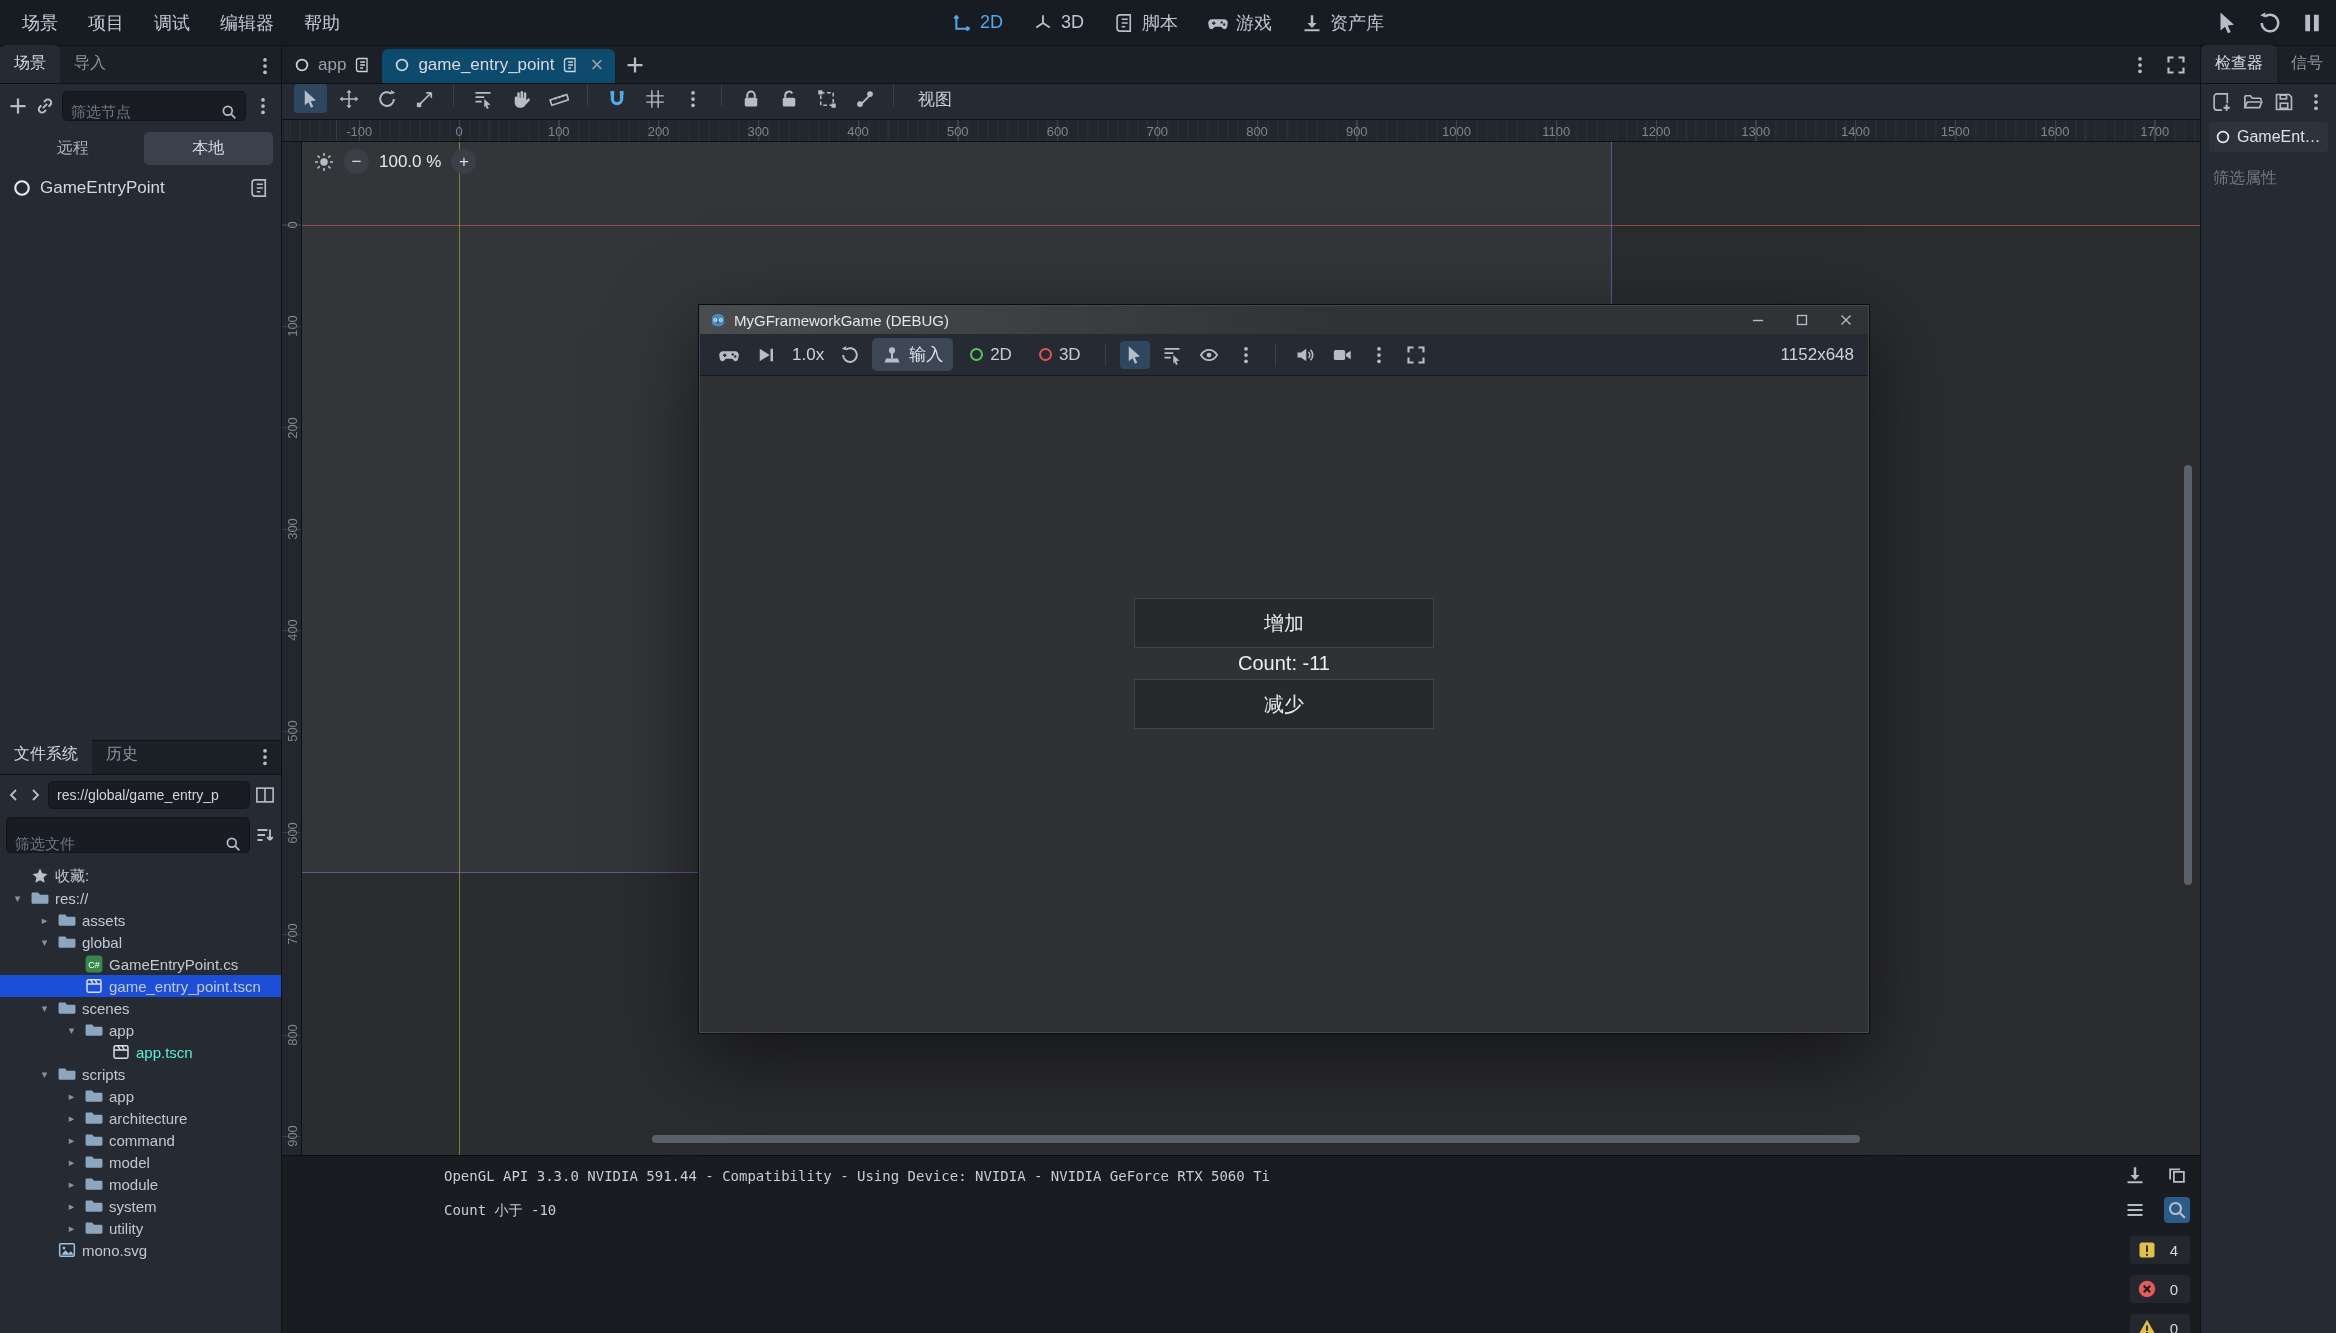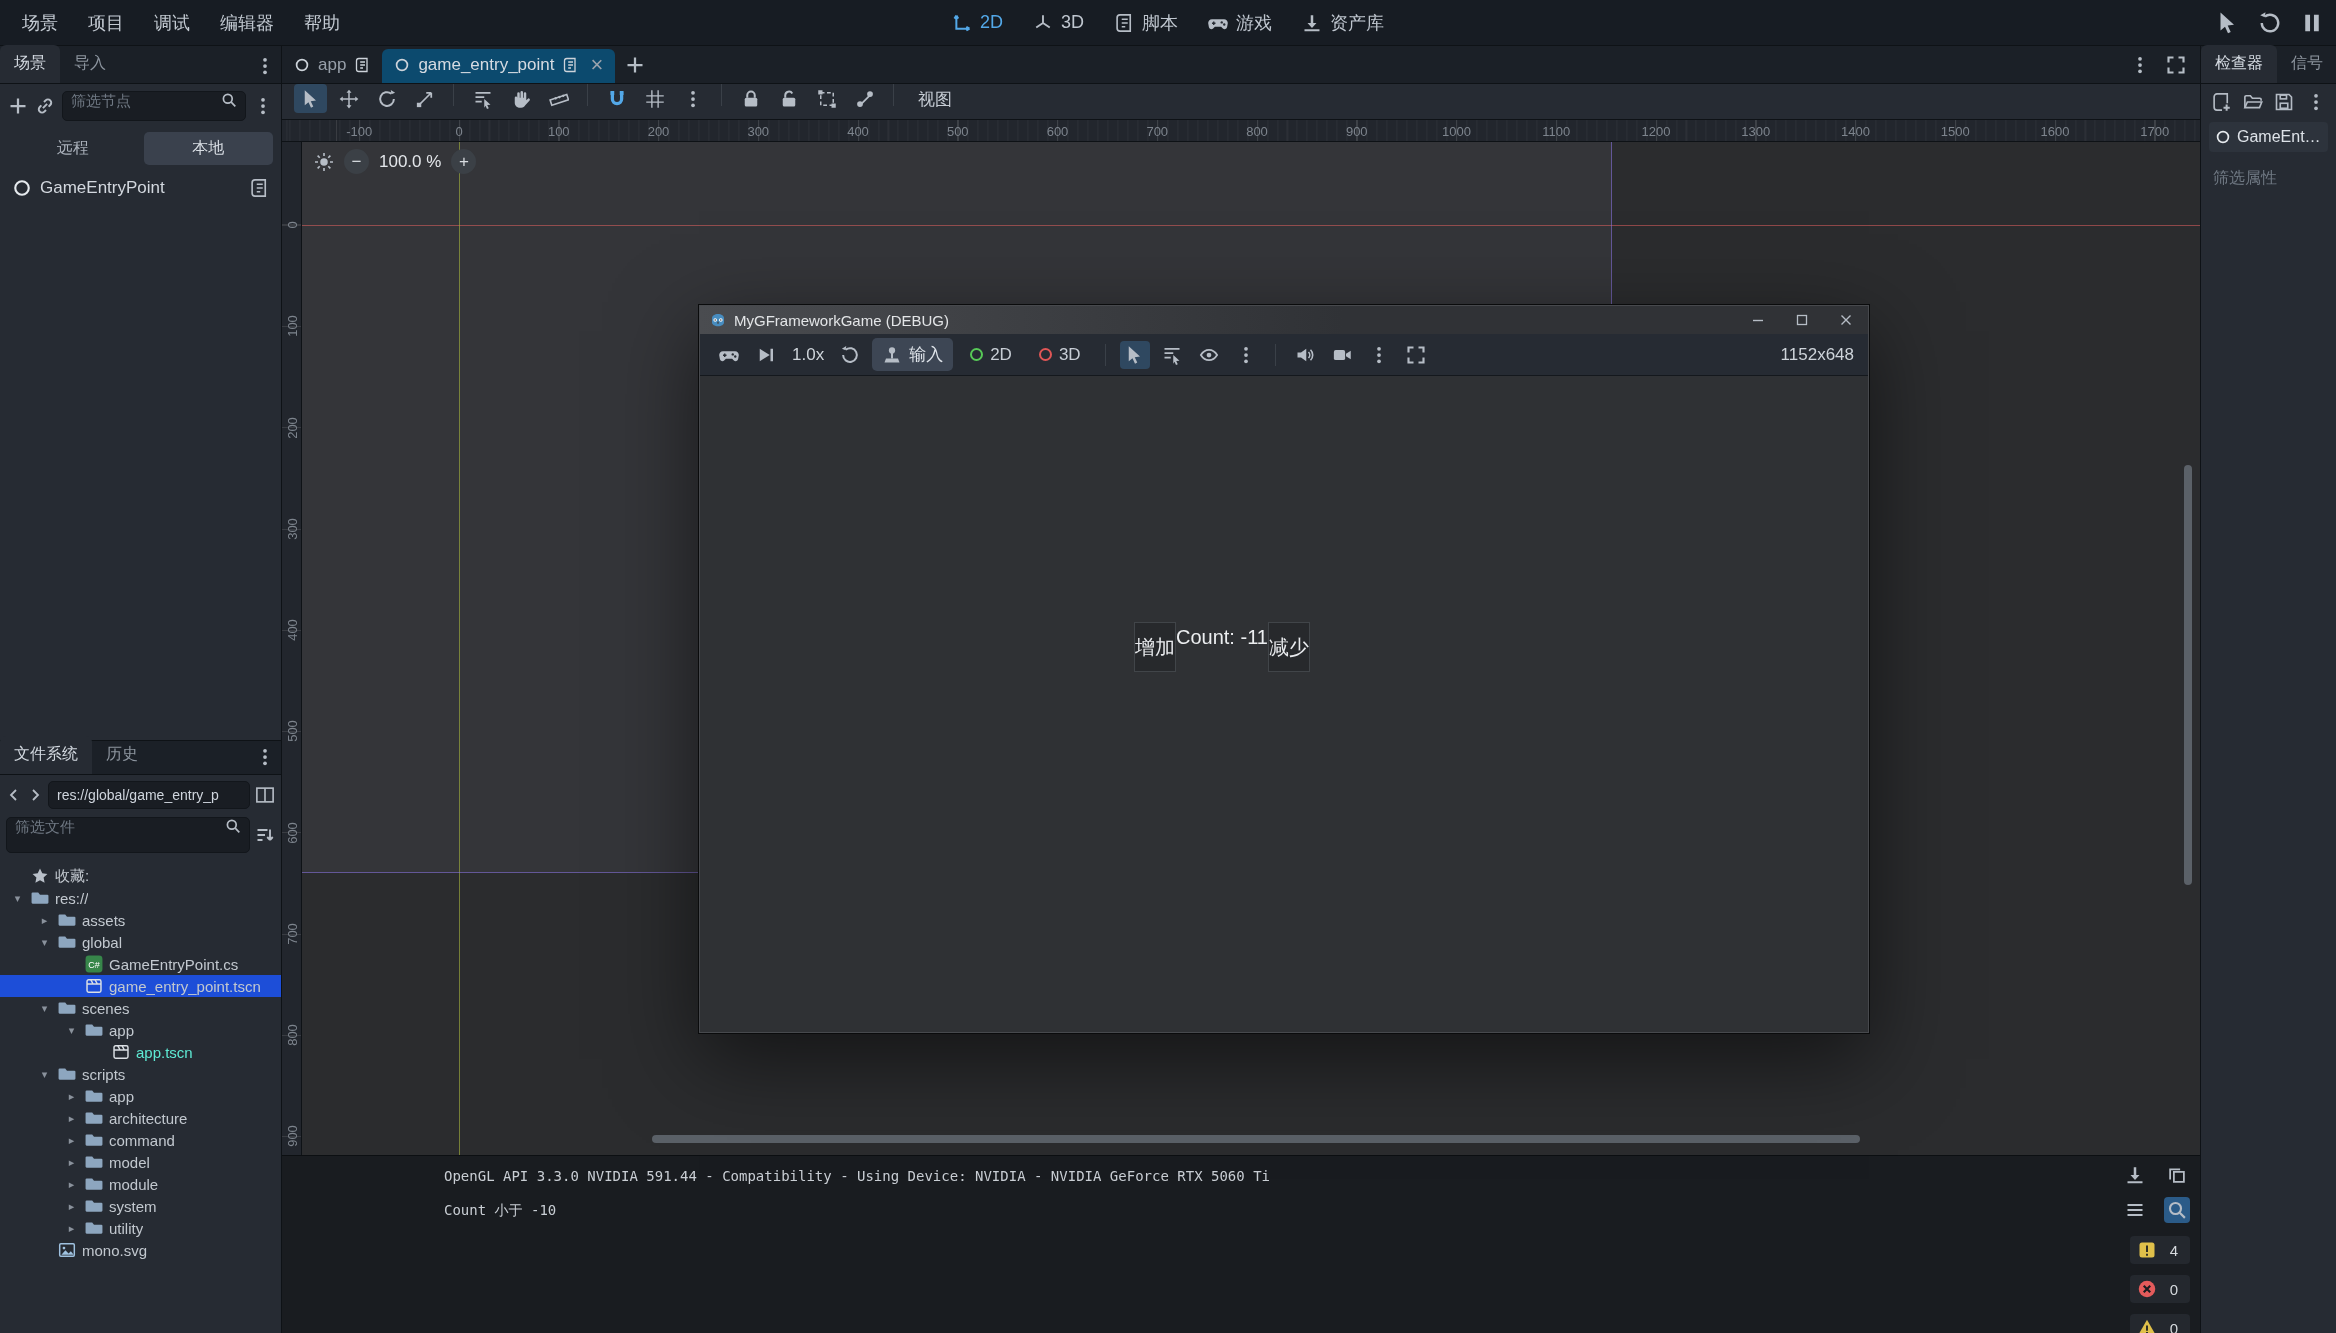--- a/index.html
+++ b/index.html
@@ -35,21 +35,21 @@
   .scene-tab{display:flex;align-items:center;gap:8px;padding:6px 12px 8px;font-size:17px;color:#98a0aa}
   .scene-tab.active{background:#0c4a6e;color:#d6dbe2;border-radius:6px 6px 0 0}
   .scene-tab .icon{color:#cdd3da}
   .tab-close{font-size:22px;line-height:16px;color:#9aa2ac;margin-left:4px}
   .tab-add{margin:0 0 8px 10px}
   .tabs-end{margin-left:auto;display:flex;gap:16px;align-items:center;padding:0 14px 8px 0}
 
   
   #scene-panel{position:absolute;left:0;top:84px;width:282px;height:656px;background:#262b33;border-right:1px solid #0e1216}
   .panel-toolbar{display:flex;align-items:center;gap:7px;padding:7px 8px}
-  .filter-box{flex:1;display:flex;align-items:flex-start;gap:6px;background:#191d23;border:1px solid #12161b;
+  .filter-box{flex:1;display:flex;align-items:flex-end;gap:6px;background:#191d23;border:1px solid #12161b;
               border-radius:5px;height:30px;padding:0 8px;min-width:0}
   .filter-box input{flex:1;min-width:0;background:transparent;border:0;outline:0;color:#cfd5dd;
                     font-size:15px;font-family:inherit}
   ::placeholder{color:#6f7883;opacity:1}
   .seg-row{display:flex;gap:6px;padding:4px 8px 6px}
   .seg-btn{flex:1;text-align:center;font-size:16px;color:#a9b0ba;padding:6px 0;border-radius:5px}
   .seg-btn.active{background:#3a414d;color:#d9dee4}
   .tree-row{display:flex;align-items:center;gap:8px;height:34px;padding:0 12px;font-size:17px;color:#d3d8df}
 
   
@@ -115,21 +115,21 @@
   .gw-btn{display:flex;align-items:center;gap:7px;padding:5px 10px;border-radius:5px;color:#c8ced6}
   .gw-btn.pressed{background:#3d4654;color:#dfe4ea}
   .gw-tool{width:30px;height:28px;display:flex;align-items:center;justify-content:center;border-radius:4px;color:#b9c0c9}
   .gw-tool.active{background:#2f4860;color:#74b7e8}
   .dot{width:13px;height:13px;border-radius:50%;border:2px solid;flex:none}
   .dot.green{border-color:#57c957}
   .dot.red{border-color:#e05656}
   .gw-speed{color:#ced4da;padding:0 4px}
   .gw-res{margin-left:auto;color:#ced4da}
   .gw-content{position:absolute;left:0;top:70px;right:0;bottom:0;background:#2f3134;overflow:hidden}
-  .gw-ui{position:absolute;left:50%;top:246px;transform:translateX(-50%);width:300px;display:flex;flex-direction:row}
+  .gw-ui{position:absolute;left:50%;top:222px;transform:translateX(-50%);width:300px;display:flex;flex-direction:column}
   .g-btn{height:50px;background:#27292c;border:1px solid #414549;display:flex;align-items:center;justify-content:center;
          font-size:20px;color:#e9ebee}
   .g-label{height:31px;display:flex;align-items:center;justify-content:center;font-size:20px;color:#eceef0}
 
   
   #right-dock{position:absolute;left:2200px;top:84px;width:136px;height:1249px;background:#262b33;
               border-left:1px solid #0e1216;padding:8px 8px 0}
   .insp-icons{display:flex;justify-content:space-between;align-items:center;padding:0 2px 10px}
   .insp-icons .icon{color:#b4bbc4}
   .insp-node{display:flex;align-items:center;gap:6px;background:#2d333c;border-radius:4px;padding:6px 6px;font-size:16px;color:#dde2e8}

